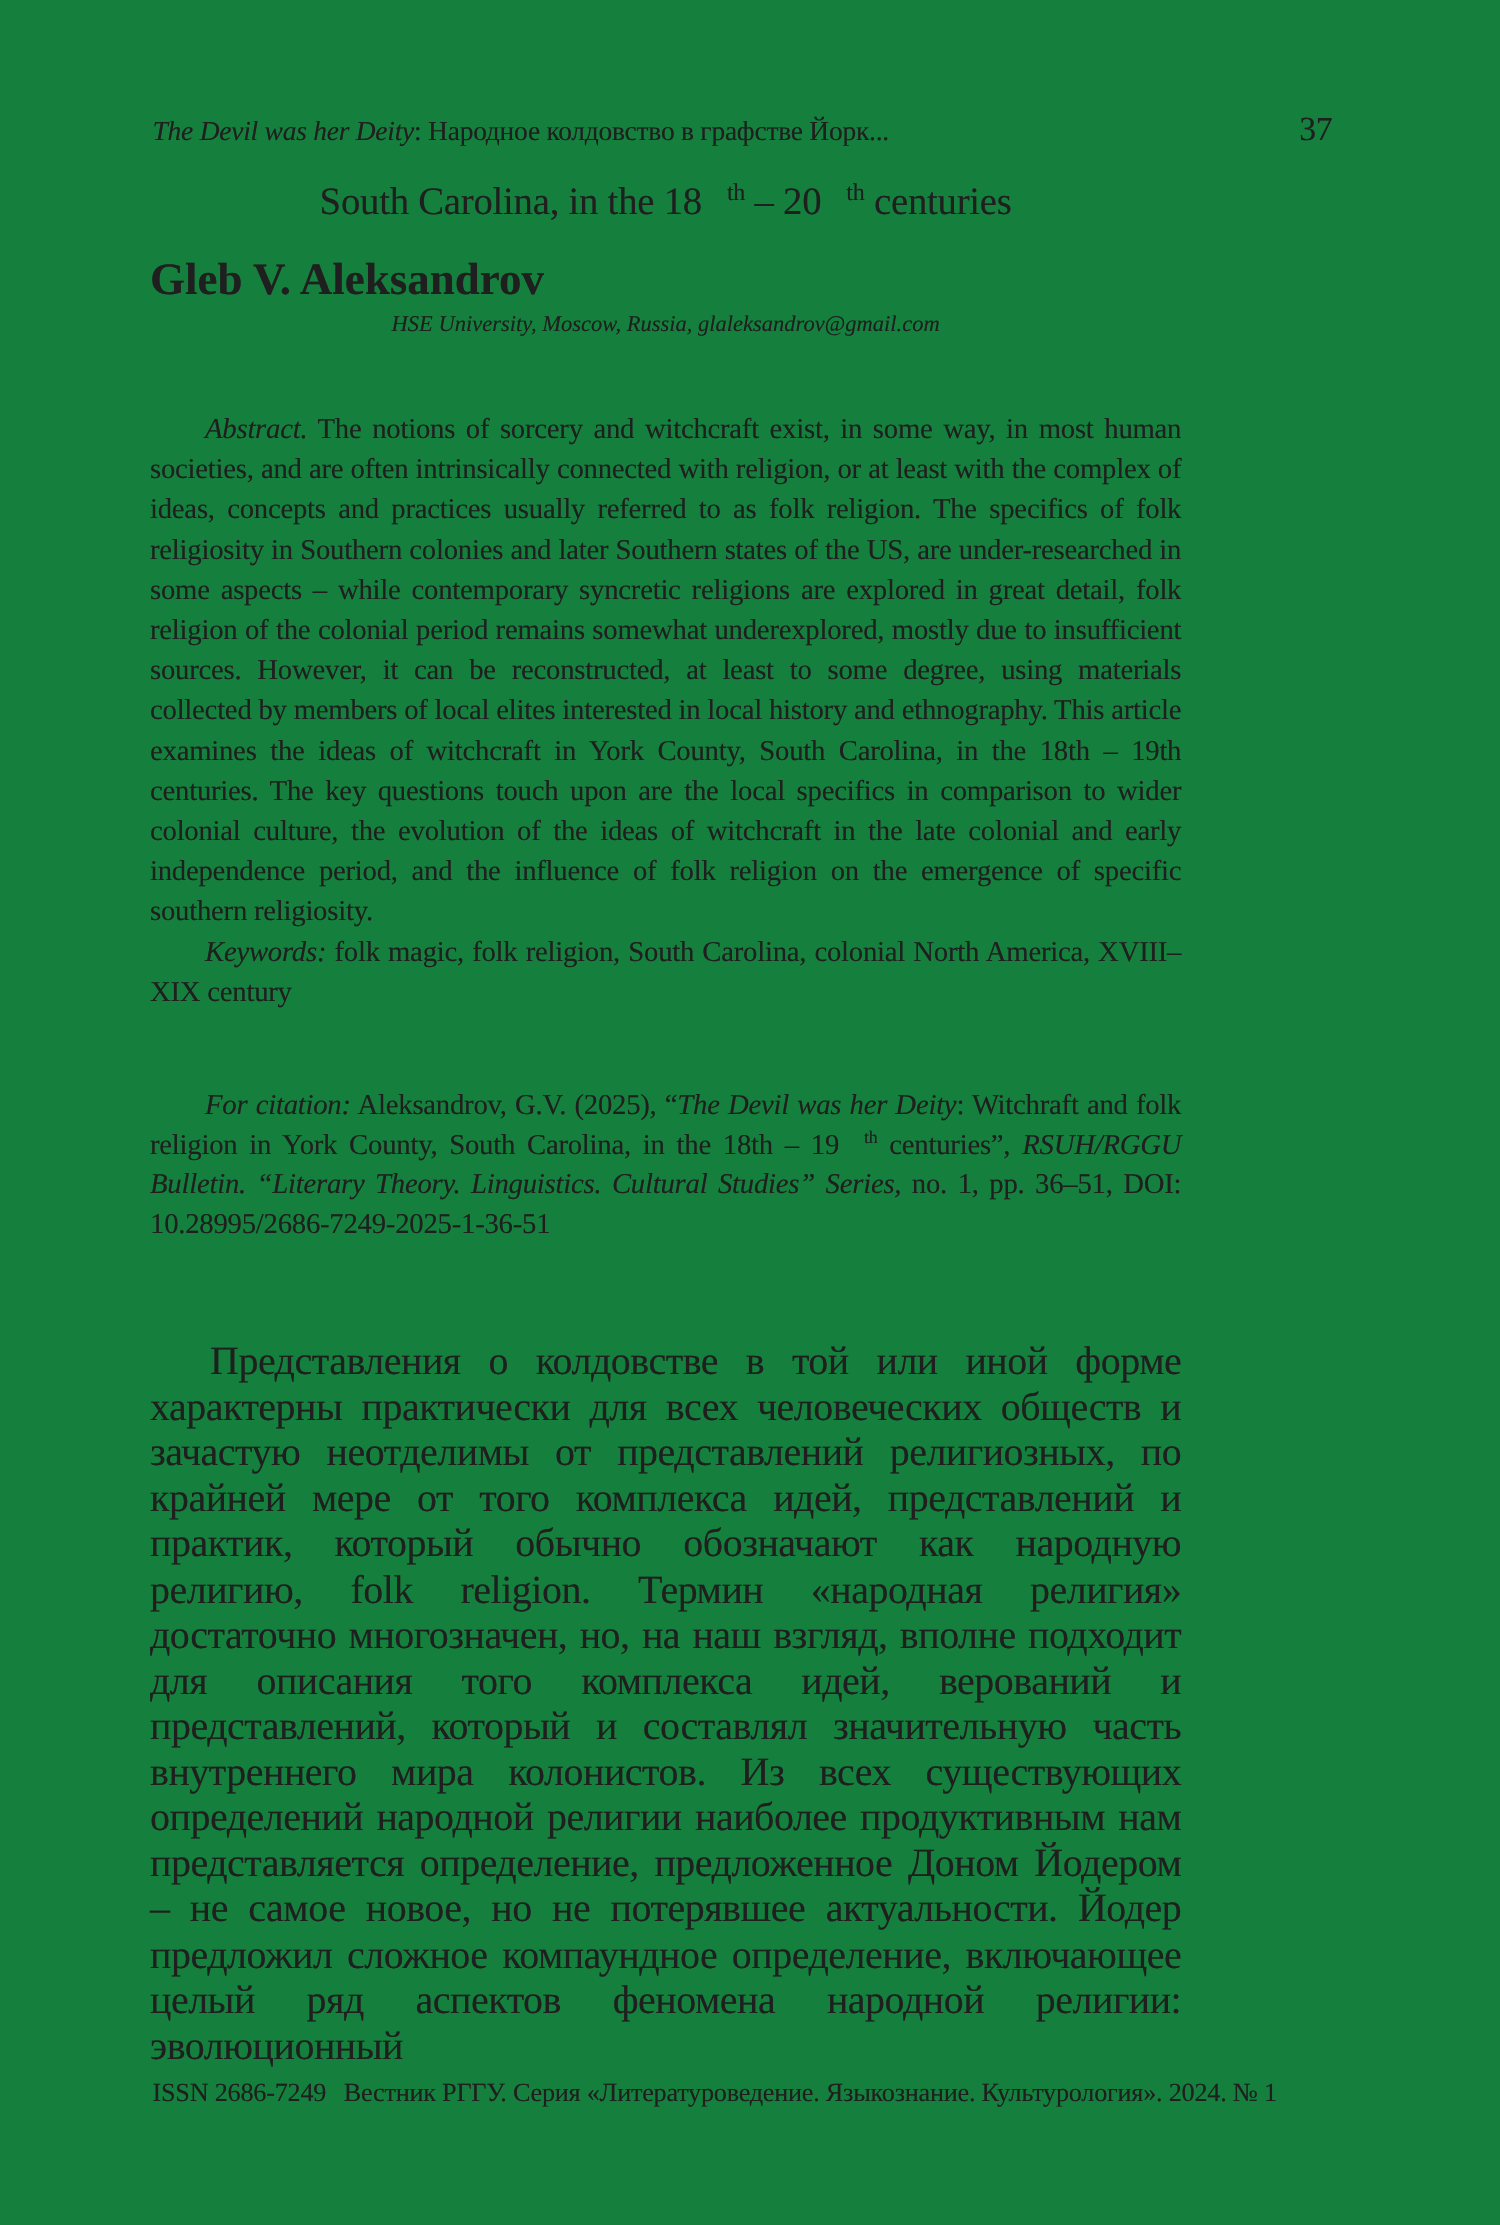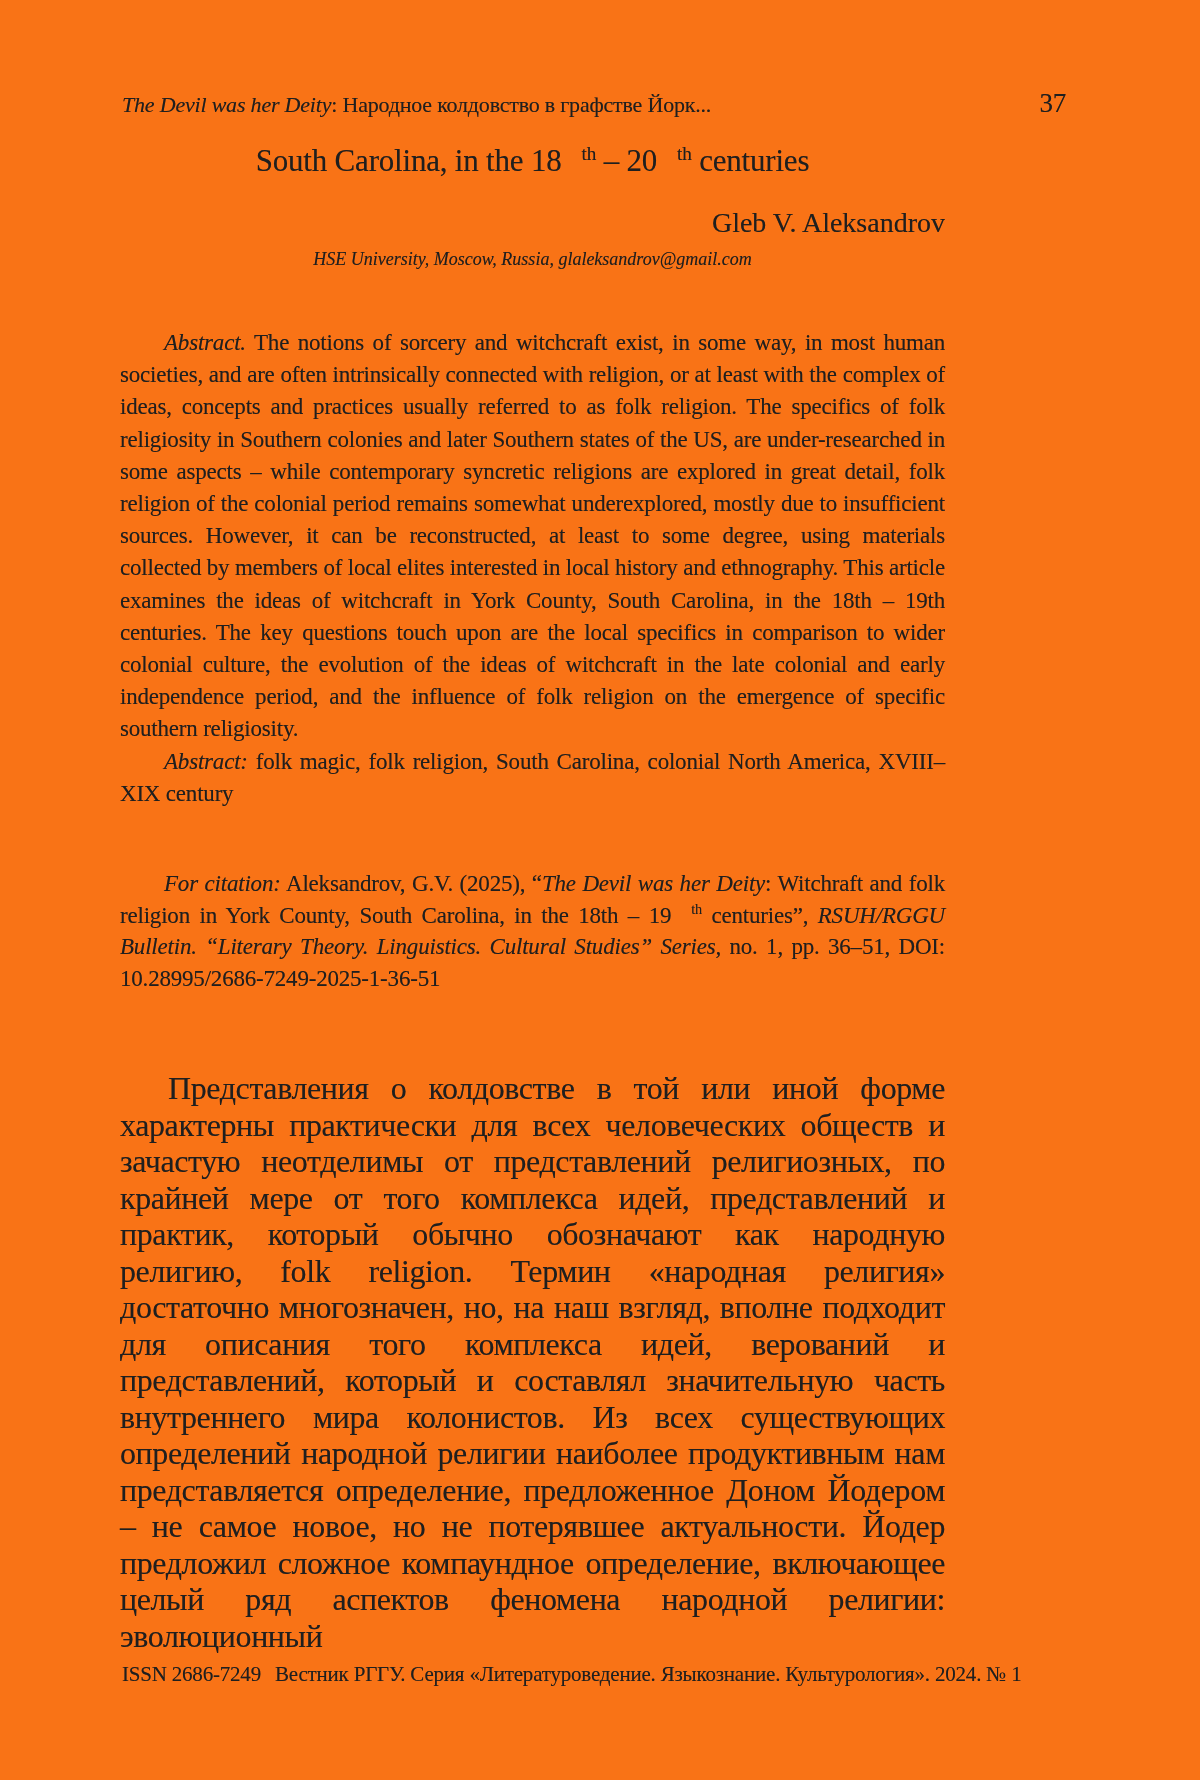--- a/index.html
+++ b/index.html
@@ -1,21 +1,21 @@
 <!DOCTYPE html>
 <html lang="en"><head>
 <meta charset="utf-8">
 <style>
   * { margin: 0; padding: 0; box-sizing: border-box; }
   html, body { background: #ffffff; }
   .page {
     position: relative;
     width: 1200px;
     height: 1780px;
-    background: #f97316;
+    background: #15803d;
     font-family: "Liberation Serif", "DejaVu Serif", serif;
     color: #1f1f1f;
     overflow: hidden;
     text-shadow: 0 0 0.5px rgba(30,30,30,0.45);
   }
   .it { font-style: italic; }
   sup { font-size: 0.62em; vertical-align: super; line-height: 0; margin-left: 20px; }
 
   .running-header {
     position: absolute;
@@ -30,23 +30,24 @@
     top: 142px; left: 120px; width: 825px;
   }
   .title-block {
     text-align: center;
     font-size: 31px;
     line-height: 38px;
     letter-spacing: -0.2px;
   }
   .author-name {
     margin-top: 26px;
-    text-align: right;
-    font-size: 28px;
+    text-align: left;
+    font-size: 36px;
     line-height: 34px;
+    font-weight: bold;
   }
   .affiliation {
     margin-top: 4px;
     text-align: center;
     font-size: 18px;
     line-height: 31px;
     font-style: italic;
   }
   .abstract-block { margin-top: 52px; }
   .abstract-block p, .citation-p {
@@ -94,21 +95,21 @@
 
     <div class="title-block">
       <div><span>South Carolina, in the 18</span><sup>th</sup><span> – 20</span><sup>th</sup><span> centuries</span></div>
     </div>
 
     <div class="author-name">Gleb V. Aleksandrov</div>
     <div class="affiliation">HSE University, Moscow, Russia, glaleksandrov@gmail.com</div>
 
     <div class="abstract-block">
       <p><span class="it">Abstract.</span><span> The notions of sorcery and witchcraft exist, in some way, in most human societies, and are often intrinsically connected with religion, or at least with the complex of ideas, concepts and practices usually referred to as folk religion. The specifics of folk religiosity in Southern colonies and later Southern states of the US, are under-researched in some aspects – while contemporary syncretic religions are explored in great detail, folk religion of the colonial period remains somewhat underexplored, mostly due to insufficient sources. However, it can be reconstructed, at least to some degree, using materials collected by members of local elites interested in local history and ethnography. This article examines the ideas of witchcraft in York County, South Carolina, in the 18th – 19th centuries. The key questions touch upon are the local specifics in comparison to wider colonial culture, the evolution of the ideas of witchcraft in the late colonial and early independence period, and the influence of folk religion on the emergence of specific southern religiosity.</span></p>
-      <p><span class="it">Abstract:</span><span> folk magic, folk religion, South Carolina, colonial North America, XVIII–XIX century</span></p>
+      <p><span class="it">Keywords:</span><span> folk magic, folk religion, South Carolina, colonial North America, XVIII–XIX century</span></p>
     </div>
 
     <p class="citation-p"><span class="it">For citation:</span><span> Aleksandrov, G.V. (2025), “</span><span class="it">The Devil was her Deity</span><span>: Witchraft and folk religion in York County, South Carolina, in the 18th – 19</span><sup>th</sup><span> centuries”, </span><span class="it">RSUH/RGGU Bulletin. “Literary Theory. Linguistics. Cultural Studies” Series,</span><span> no. 1, pp. 36–51, DOI: 10.28995/2686-7249-2025-1-36-51</span></p>
 
     <p class="body-ru">Представления о колдовстве в той или иной форме характерны практически для всех человеческих обществ и зачастую неотделимы от представлений религиозных, по крайней мере от того комплекса идей, представлений и практик, который обычно обозначают как народную религию, folk religion. Термин «народная религия» достаточно многозначен, но, на наш взгляд, вполне подходит для описания того комплекса идей, верований и представлений, который и составлял значительную часть внутреннего мира колонистов. Из всех существующих определений народной религии наиболее продуктивным нам представляется определение, предложенное Доном Йодером – не самое новое, но не потерявшее актуальности. Йодер предложил сложное компаундное определение, включающее целый ряд аспектов феномена народной религии: эволюционный</p>
 
   </div>
 
   <div class="page-footer">
     <span class="footer-issn">ISSN 2686-7249</span><span>Вестник РГГУ. Серия «Литературоведение. Языкознание. Культурология». 2024. № 1</span>

